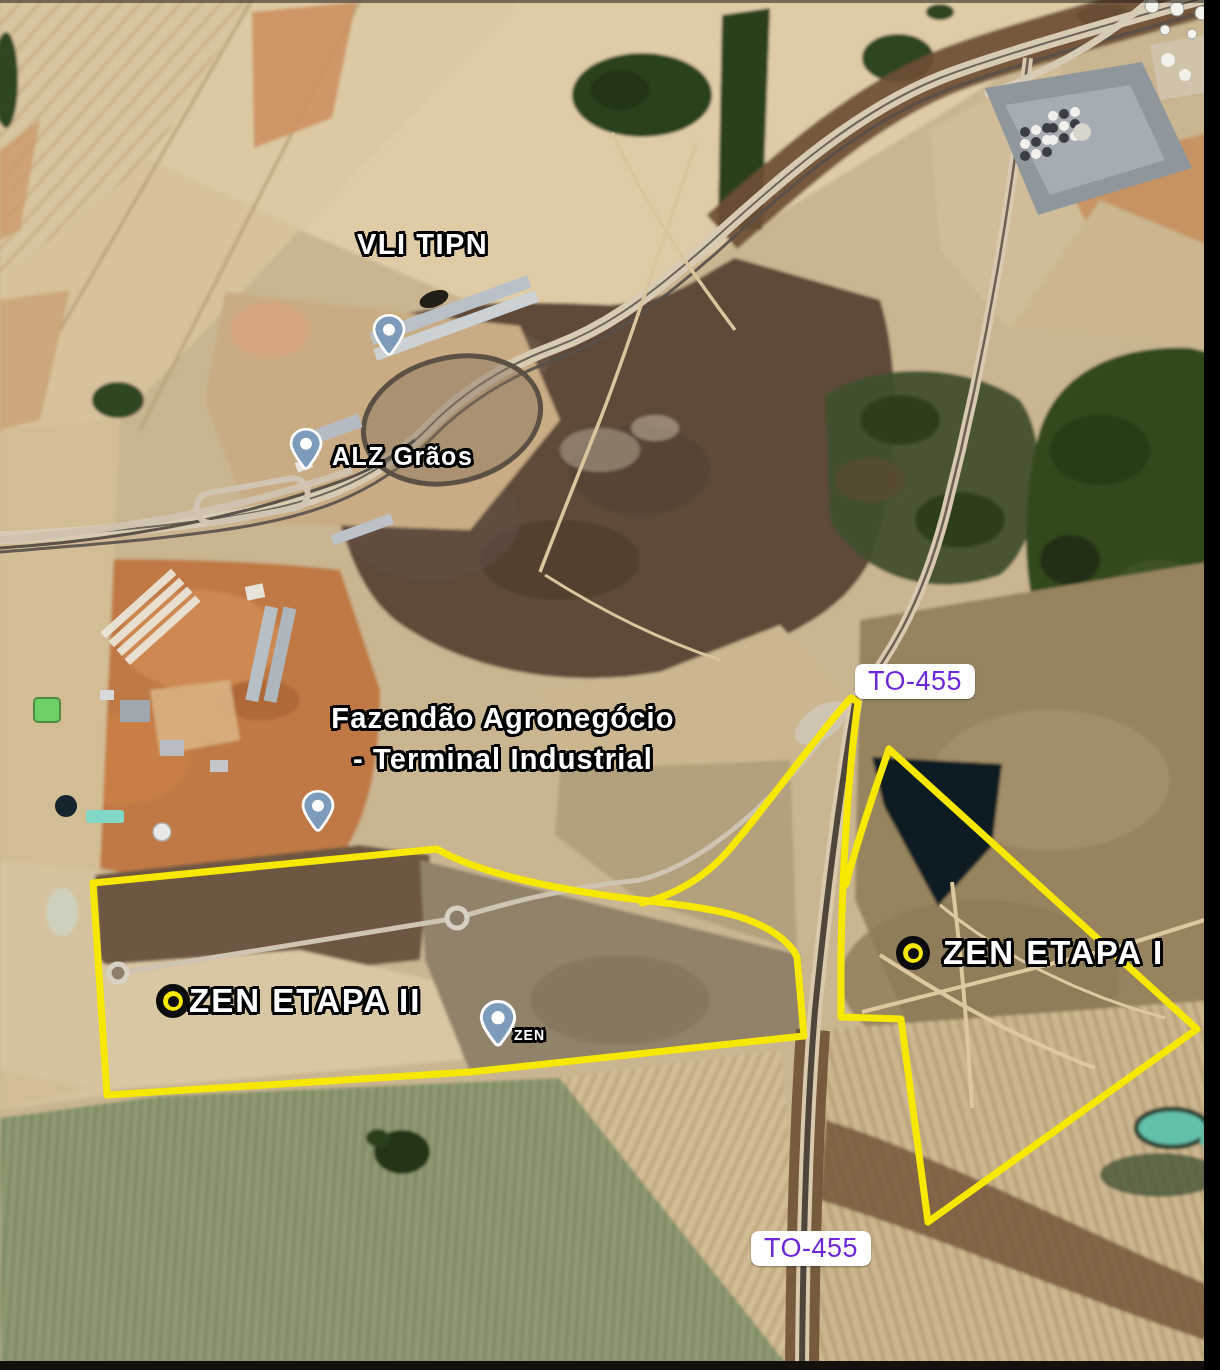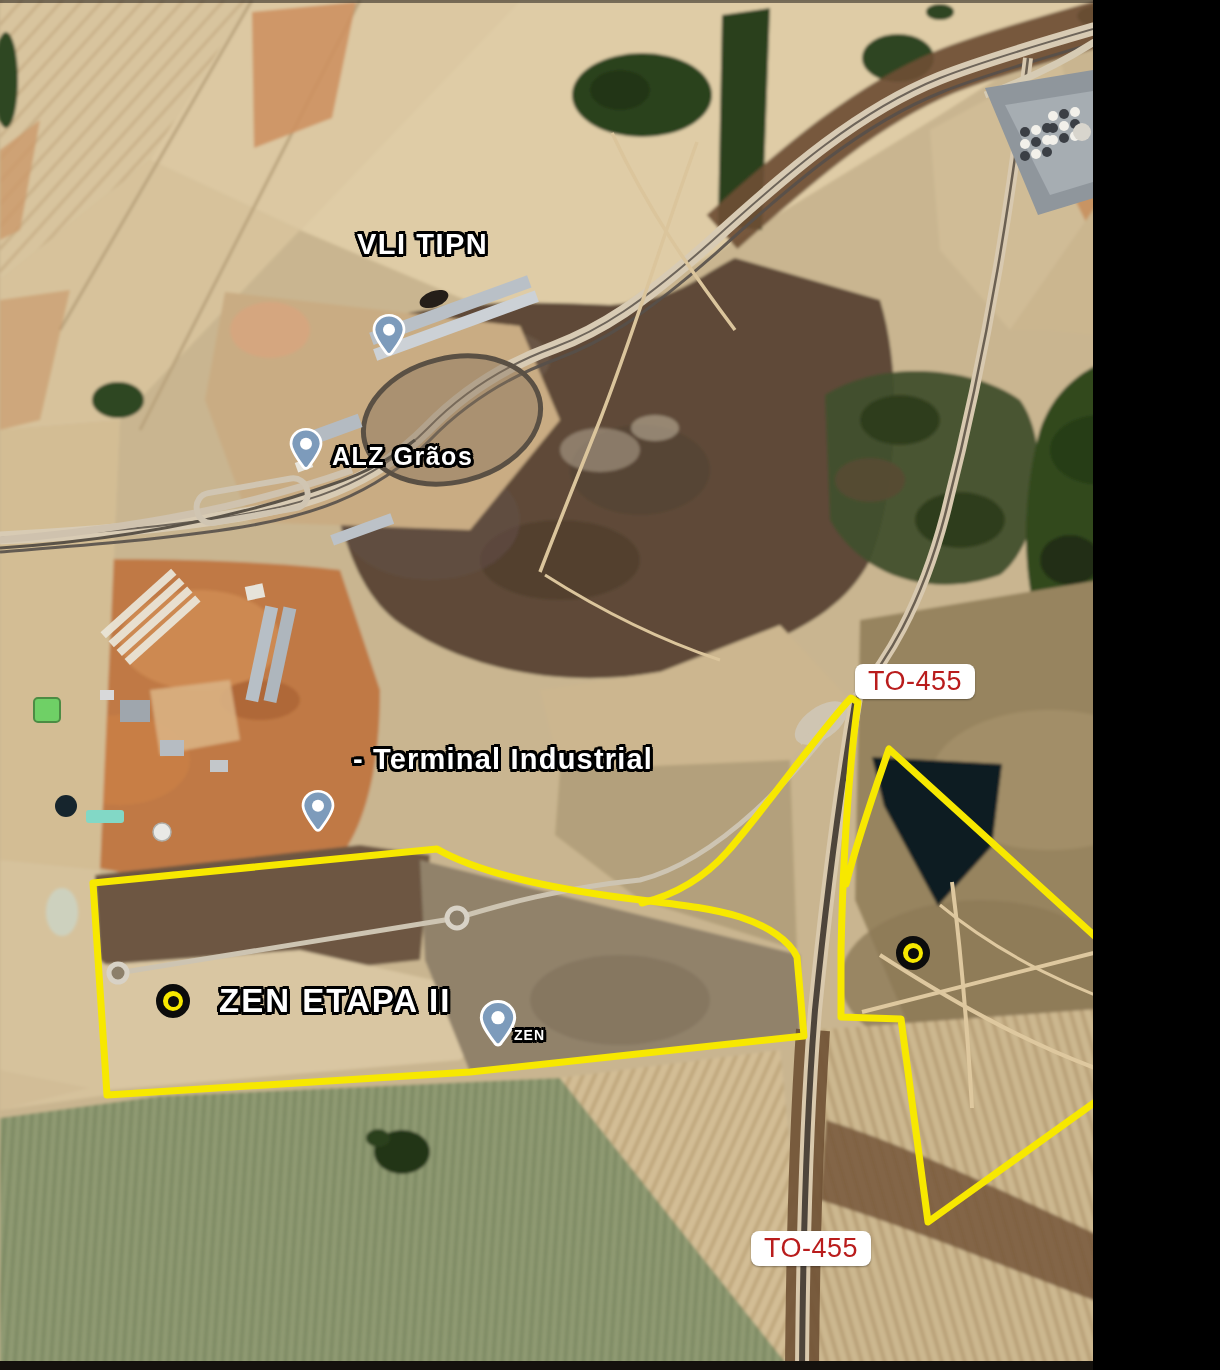--- a/index.html
+++ b/index.html
@@ -1,31 +1,31 @@
 <!DOCTYPE html>
 <html><head>
 <meta charset="utf-8">
 <style>
   html,body{margin:0;padding:0;background:#000;}
-  #stage{position:relative;width:1093px;height:1370px;overflow:hidden;
+  #stage{position:relative;width:1204px;height:1370px;overflow:hidden;
          font-family:"Liberation Sans","DejaVu Sans",sans-serif;background:#c9b590;}
   #terrain-svg{position:absolute;left:0;top:0;}
   
   .poi{position:absolute;color:#fff;font-weight:bold;white-space:pre;line-height:40px;
        text-shadow:-3px 0 0 #000,3px 0 0 #000,0 -3px 0 #000,0 3px 0 #000,
                    -2px -2px 0 #000,2px -2px 0 #000,-2px 2px 0 #000,2px 2px 0 #000,
                    -3px -2px 0 #000,3px 2px 0 #000,-2px 3px 0 #000,2px -3px 0 #000;}
   .poi.vli{left:357px;top:224px;font-size:29px;letter-spacing:1.5px;}
   .poi.alz{left:332px;top:436px;font-size:25px;letter-spacing:1.5px;}
   .poi.faz{left:268px;top:698px;width:470px;text-align:center;font-size:29px;letter-spacing:1.2px;line-height:41px;}
   .poi.zen1{left:943px;top:933px;font-size:33px;letter-spacing:2px;}
-  .poi.zen2{left:219px;top:981px;font-size:33px;letter-spacing:2px;}
+  .poi.zen2{left:189px;top:981px;font-size:33px;letter-spacing:2px;}
   .poi.zensm{left:514px;top:1024px;font-size:14px;letter-spacing:1px;line-height:22px;}
   
-  .road-badge{position:absolute;background:#fff;color:#b91c1c;font-weight:normal;
+  .road-badge{position:absolute;background:#fff;color:#6d28d9;font-weight:normal;
        font-size:27px;padding:2px 13px;border-radius:8px;letter-spacing:0.5px;
        box-shadow:0 1px 2px rgba(0,0,0,.35);}
   .road-badge.north{left:855px;top:664px;}
   .road-badge.south{left:751px;top:1231px;}
   
   .pin{position:absolute;width:36px;height:45px;}
   .pin svg{display:block;width:100%;height:100%;}
   .pin.vli{left:371px;top:313px;}
   .pin.alz{left:288px;top:427px;}
   .pin.faz{left:300px;top:789px;}
@@ -289,22 +289,23 @@
       <circle cx="12" cy="11.2" r="4" fill="#ffffff"></circle>
     </svg>
   </div>
   <div class="bullseye zen1"></div>
   <div class="bullseye zen2"></div>
 
   <div class="poi vli"><span>VLI TIPN</span><br></div>
 
   <div class="poi alz"><span>ALZ Grãos</span></div>
 
-  <div class="poi faz"><br><span>- Terminal Industrial</span></div>
-
+  <div class="poi faz"><span>Fazendão Agronegócio</span><br><span>- Terminal Industrial</span></div>
+
+  <div class="poi zen1"><span>ZEN ETAPA I</span></div>
 
   <div class="poi zen2"><span>ZEN ETAPA II</span></div>
 
   <div class="poi zensm"><span>ZEN</span></div>
 
   <div class="road-badge north"><span>TO-455</span></div>
   <div class="road-badge south"><span>TO-455</span></div>
 
 </div>
 

